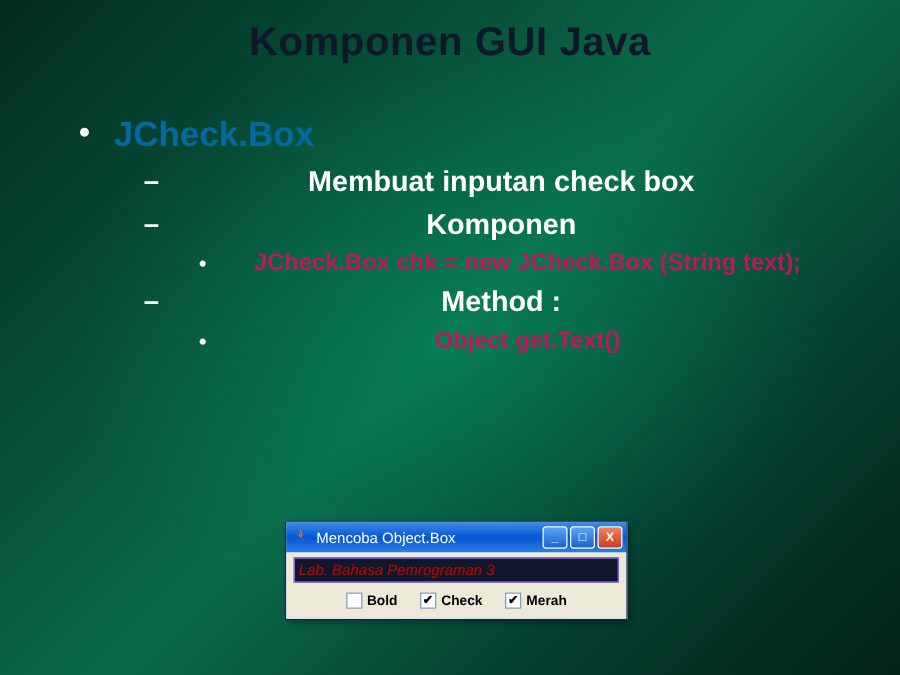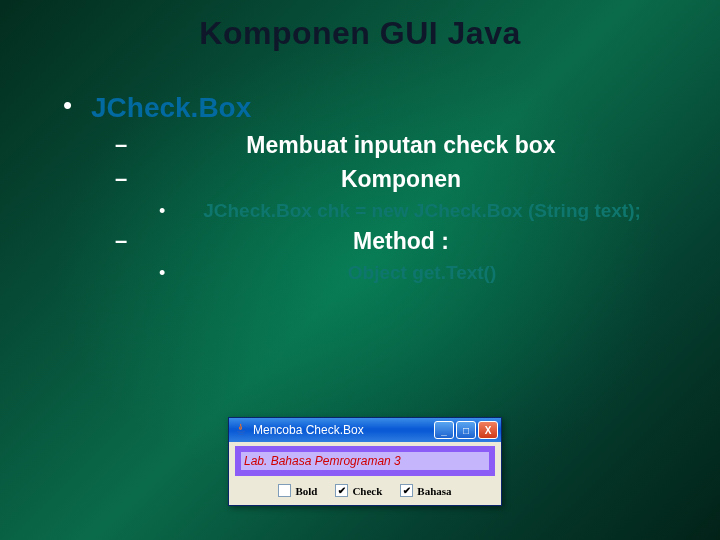--- a/index.html
+++ b/index.html
@@ -43,21 +43,21 @@
     color: #fff; font-size: 22px; line-height: 28px; font-weight: bold;
   }
   .l2-text { font-size: 23px; font-weight: bold; color: #fff; line-height: 1.3; }
 
   ul.level3 { list-style: none; padding-left: 22px; margin-top: 4px; }
   ul.level3 > li { position: relative; padding-left: 20px; margin-bottom: 3px; }
   ul.level3 > li::before {
     content: "•"; position: absolute; left: 0; top: 0;
     color: #fff; font-size: 18px; line-height: 24px;
   }
-  .l3-text { font-size: 19px; font-weight: bold; color: #0f766e; line-height: 1.3; }
+  .l3-text { font-size: 19px; font-weight: bold; color: #be185d; line-height: 1.3; }
 
   
   .win {
     position: absolute;
     left: 228px;
     top: 417px;
     width: 274px;
     font-family: Tahoma, Arial, sans-serif;
     font-size: 11px;
     border: 1px solid #0a246a;
@@ -83,33 +83,33 @@
     border: 1px solid #fff;
     border-radius: 3px;
     display: flex; align-items: center; justify-content: center;
     font-size: 10px; font-weight: bold; color: #fff;
     background: linear-gradient(to bottom, #5aa5f0, #1c62d0);
   }
   .winbtn.close { background: linear-gradient(to bottom, #f08060, #d03a18); }
   .winbody { padding: 4px 6px 6px 6px; background: #ece9d8; }
   .textfield {
     width: 100%;
-    border: 6px solid #8b5cf6;
-    background: #c4b5fd;
+    border: 1px solid #8b5cf6;
+    background: #0f172a;
     color: #d00000;
     font-style: italic;
     font-size: 12px;
     padding: 2px 3px;
     font-family: Arial, sans-serif;
   }
   .checkrow {
     display: flex; justify-content: center; gap: 18px;
     margin-top: 6px; padding: 2px 0 2px 0;
   }
-  .ck { display: flex; align-items: flex-end; gap: 4px; color: #000; font-size: 11px; font-weight: bold; font-family: Liberation Serif, serif; }
+  .ck { display: flex; align-items: flex-end; gap: 4px; color: #000; font-size: 11px; font-weight: bold; }
   .ckbox {
     width: 13px; height: 13px; border: 1px solid #7f9db9;
     background: #fff; display: inline-flex;
     align-items: center; justify-content: center;
     font-size: 10px; line-height: 10px; color: #000;
   }
 </style>
 </head>
 <body>
 
@@ -147,21 +147,21 @@
 
   <div class="win">
     <div class="titlebar">
       <span class="java-icon">
         <svg viewBox="0 0 14 14" width="14" height="14">
           <path d="M7 1 C5 3 9 4 7 6 C6 7 5 5 6 4" stroke="#e07030" stroke-width="1.2" fill="none"></path>
           <path d="M3 8 C5 9 9 9 11 8 C11 10 3 10 3 8 Z" fill="#3060c0"></path>
           <path d="M3.5 10.5 C5 11.2 9 11.2 10.5 10.5 C10.5 12 3.5 12 3.5 10.5 Z" fill="#3060c0"></path>
         </svg>
       </span>
-      <span class="wintitle">Mencoba Check.Box</span>
+      <span class="wintitle">Mencoba Object.Box</span>
       <div class="winbtns">
         <div class="winbtn">
           <span>_</span>
         </div>
         <div class="winbtn">
           <span>□</span>
         </div>
         <div class="winbtn close">
           <span>X</span>
         </div>
@@ -173,19 +173,19 @@
         <label class="ck">
           <span class="ckbox"></span>
           <span>Bold</span>
         </label>
         <label class="ck">
           <span class="ckbox">✔</span>
           <span>Check</span>
         </label>
         <label class="ck">
           <span class="ckbox">✔</span>
-          <span>Bahasa</span>
+          <span>Merah</span>
         </label>
       </div>
     </div>
   </div>
 
 </div>
 
 </body></html>

